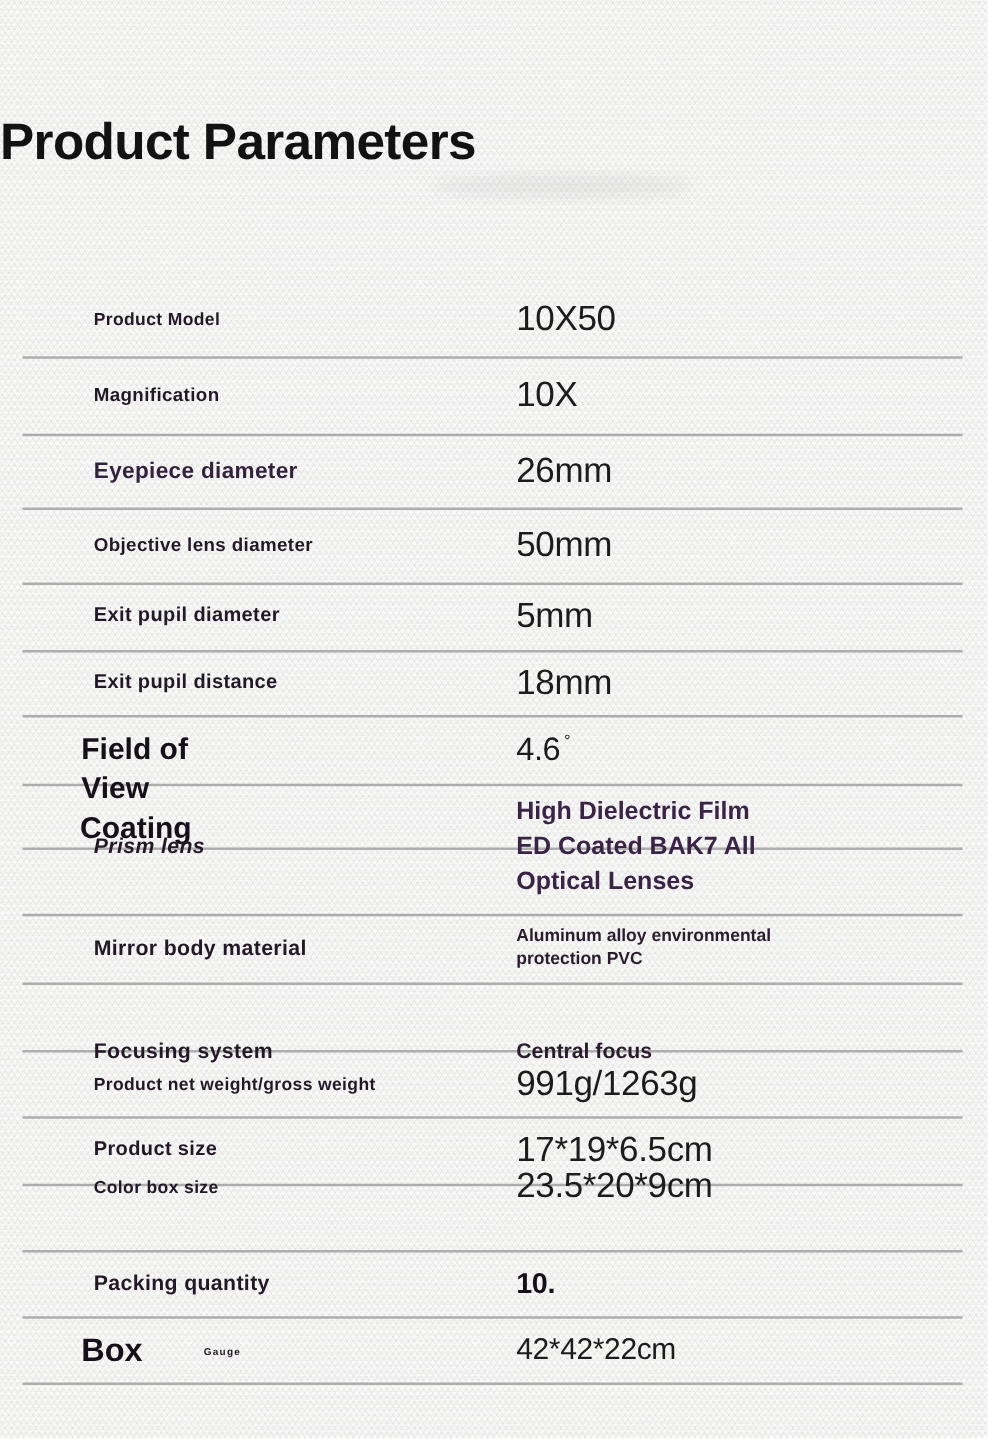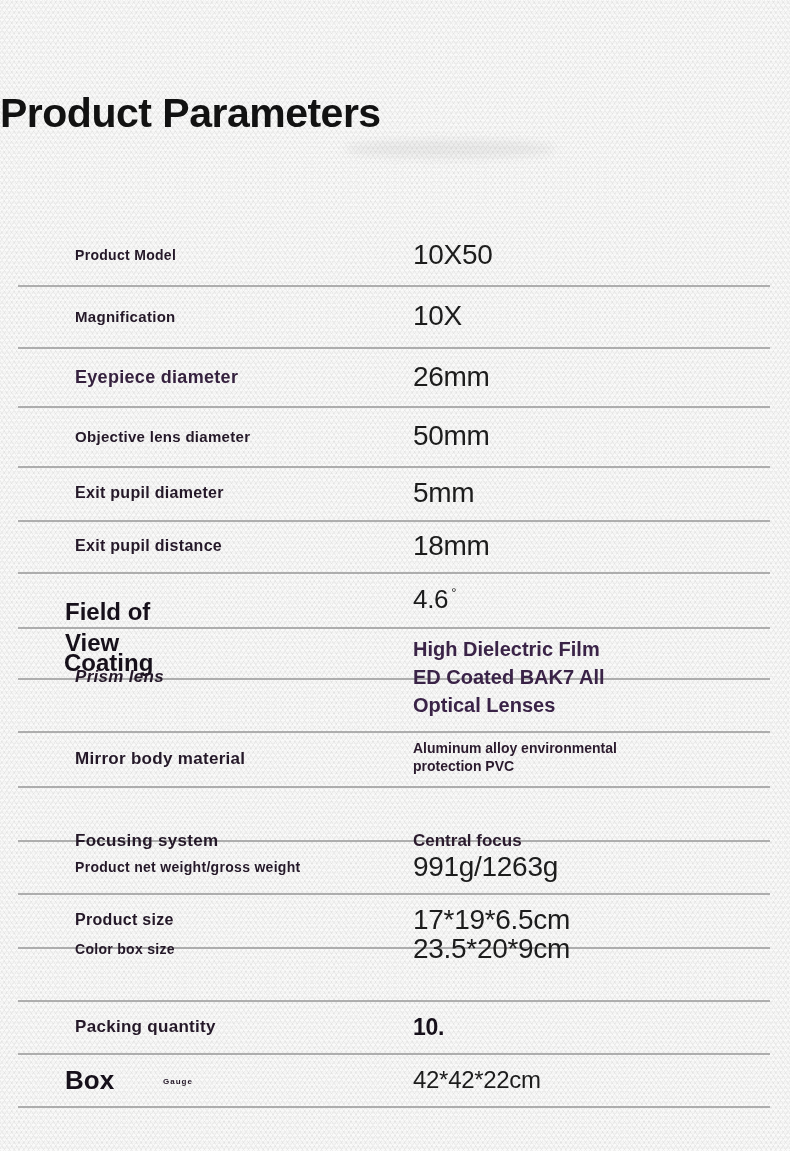--- a/index.html
+++ b/index.html
@@ -33,21 +33,21 @@
   .deg{font-size:13px;position:relative;top:-11px;margin-left:3px;}
   .lbl-note{position:absolute;left:163px;top:24px;font-size:8px;font-weight:bold;color:#241828;letter-spacing:1px;}
 
   .r1{top:225px;height:60px;}  .r1 .lbl{font-size:14px;}  .r1 .val{font-size:28px;}
   .r2{top:285px;height:62px;border-radius:26px;}  .r2 .lbl{font-size:15px;}  .r2 .val{font-size:28px;}
   .r3{top:347px;height:59px;}  .r3 .lbl{font-size:18px;color:#35213e;} .r3 .val{font-size:28px;}
   .r4{top:406px;height:60px;}  .r4 .lbl{font-size:15px;}  .r4 .val{font-size:28px;}
   .r5{top:466px;height:54px;}  .r5 .lbl{font-size:16px;}  .r5 .val{font-size:28px;}
   .r6{top:520px;height:52px;}  .r6 .lbl{font-size:16px;}  .r6 .val{font-size:28px;}
   .r7{top:572px;height:55px;}
-  .r7 .lbl{left:65px;top:24px;transform:none;font-size:24px;white-space:normal;width:125px;line-height:1.3;color:#16101a;letter-spacing:0;}
+  .r7 .lbl{left:65px;top:12px;transform:none;font-size:24px;white-space:normal;width:125px;line-height:1.3;color:#16101a;letter-spacing:0;}
   .r7 .val{top:13px;transform:none;font-size:26px;}
   .r8{top:627px;height:54px;}
   .r8 .lbl{left:64px;top:22px;transform:none;font-size:24px;color:#16101a;letter-spacing:0;}
   .r8 .val{top:8px;transform:none;font-size:20px;font-weight:bold;color:#3a2347;line-height:28px;letter-spacing:0;}
   .r9{top:650px;height:53px;font-style:italic;}  .r9 .lbl{font-size:17px;}
   .r10{top:731px;height:55px;} .r10 .lbl{font-size:17px;}
   .r10 .val{top:8px;transform:none;font-size:14px;font-weight:bold;color:#2b1b2e;line-height:18px;letter-spacing:0;}
   .r11{top:814px;height:54px;} .r11 .lbl{font-size:17px;}
   .r11 .val{font-size:17px;font-weight:bold;color:#2b1b2e;letter-spacing:0;}
   .r12{top:840px;height:53px;} .r12 .lbl{font-size:14px;} .r12 .val{font-size:28px;}

